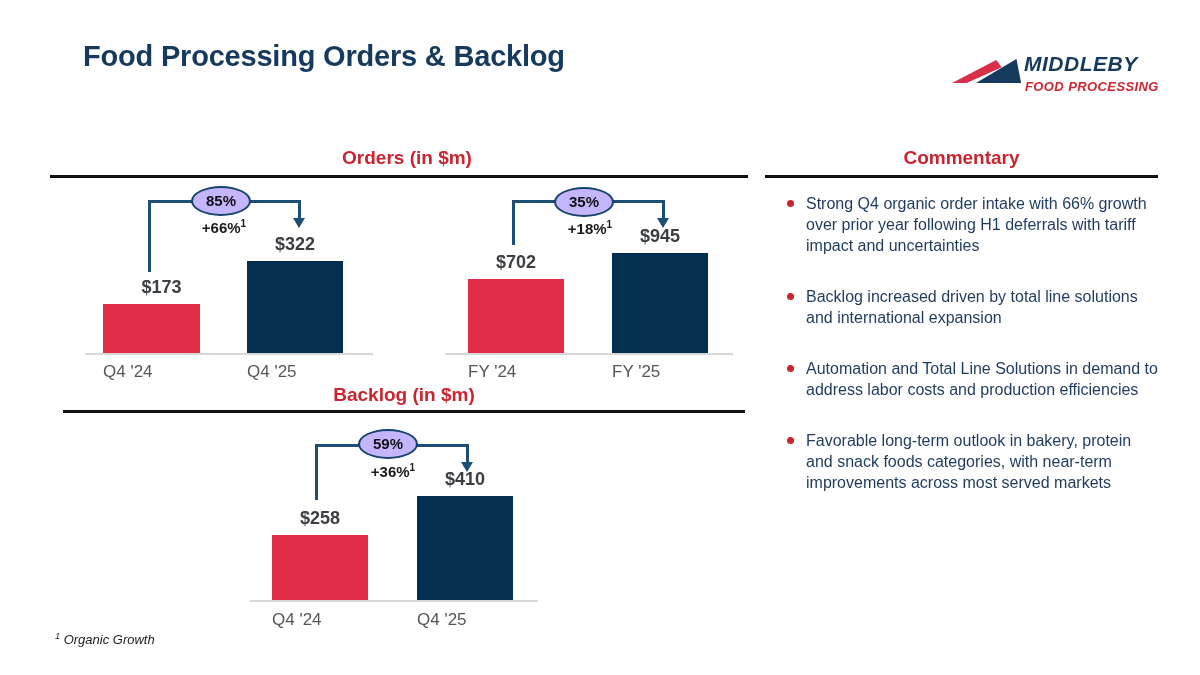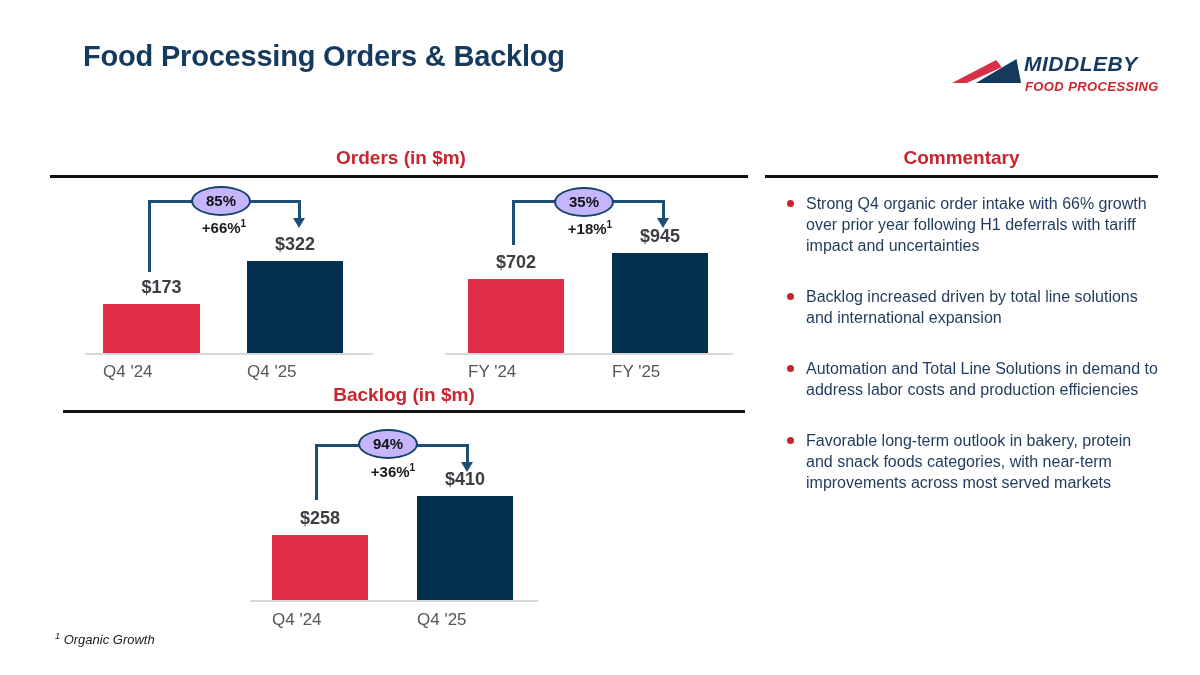--- a/index.html
+++ b/index.html
@@ -105,21 +105,21 @@
 
 <div class="abs logo">
   <svg width="70" height="30" viewBox="0 0 76 28">
     <polygon points="26,27 70,1 75,27" fill="#16395E"></polygon>
     <polygon points="0,27 48,2 54,10 16,27" fill="#D8304A"></polygon>
   </svg>
   <div class="logo-name">MIDDLEBY</div>
   <div class="logo-sub">FOOD PROCESSING</div>
 </div>
 
-<div class="abs section-title" style="left:52px; top:147px; width:698px;">Orders (in $m)</div>
+<div class="abs section-title" style="left:58px; top:147px; width:698px;">Orders (in $m)</div>
 <div class="abs divider" style="left:50px; top:175px; width:698px;"></div>
 
 <div class="abs section-title" style="left:765px; top:147px; width:393px;">Commentary</div>
 <div class="abs divider" style="left:765px; top:175px; width:393px;"></div>
 
 <div class="abs section-title" style="left:63px; top:384px; width:682px;">Backlog (in $m)</div>
 <div class="abs divider" style="left:63px; top:410px; width:682px;"></div>
 
 <div class="chart-group" style="left:85px; top:185px; width:288px; height:198px;">
   <div class="baseline" style="top:168px;"></div>
@@ -158,21 +158,21 @@
   <div class="conn v" style="left:65px; top:15px; height:56px;"></div>
   <div class="conn h" style="left:65px; top:15px; width:153px;"></div>
   <div class="conn v" style="left:216px; top:15px; height:18px;"></div>
   <div class="arrowhead" style="left:211px; top:33px;"></div>
   <div class="bar" style="left: 22px; width: 96px; height: 65px; bottom: 29px; background: rgb(226, 45, 71);"></div>
   <div class="bar" style="left: 167px; width: 96px; height: 104px; bottom: 29px; background: rgb(3, 48, 78);"></div>
   <div class="val-label" style="left: 22px; width: 96px; bottom: 101px;">$258</div>
   <div class="val-label" style="left: 167px; width: 96px; bottom: 140px;">$410</div>
   <div class="cat-label" style="left:22px; width:96px; top:181px;">Q4 '24</div>
   <div class="cat-label" style="left:167px; width:96px; top:181px;">Q4 '25</div>
-  <div class="growth-oval" style="left:108px; top:0px;">94%</div>
+  <div class="growth-oval" style="left:108px; top:0px;">59%</div>
   <div class="organic" style="left:83px; top:33px; width:120px;"><span>+36%</span><sup>1</sup></div>
 </div>
 
 <ul class="abs commentary-list">
   <li>Strong Q4 organic order intake with 66% growth over prior year following H1 deferrals with tariff impact and uncertainties</li>
   <li>Backlog increased driven by total line solutions and international expansion</li>
   <li>Automation and Total Line Solutions in demand to address labor costs and production efficiencies</li>
   <li>Favorable long-term outlook in bakery, protein and snack foods categories, with near-term improvements across most served markets</li>
 </ul>
 

